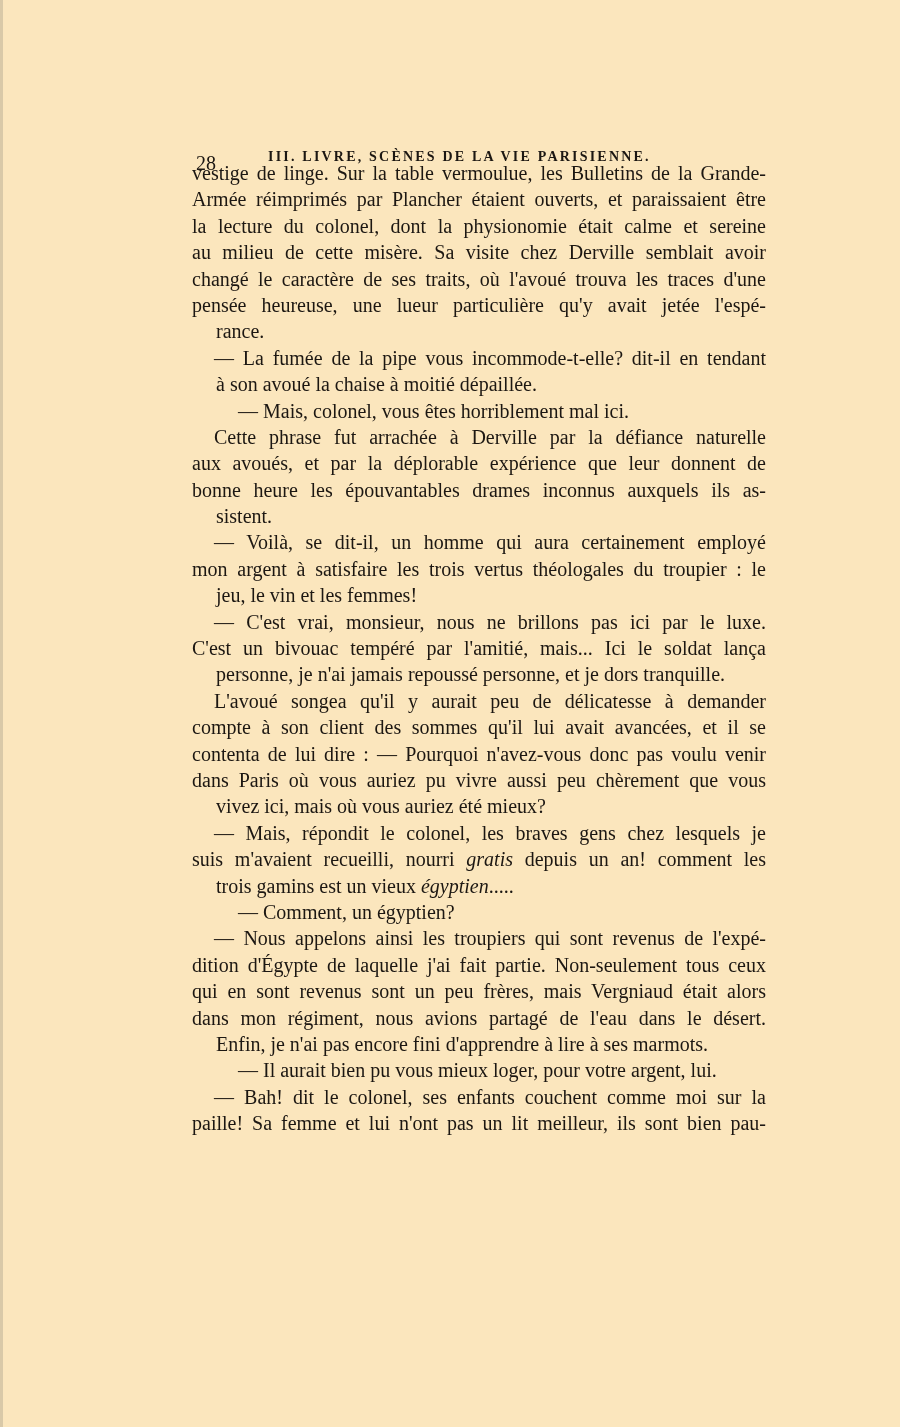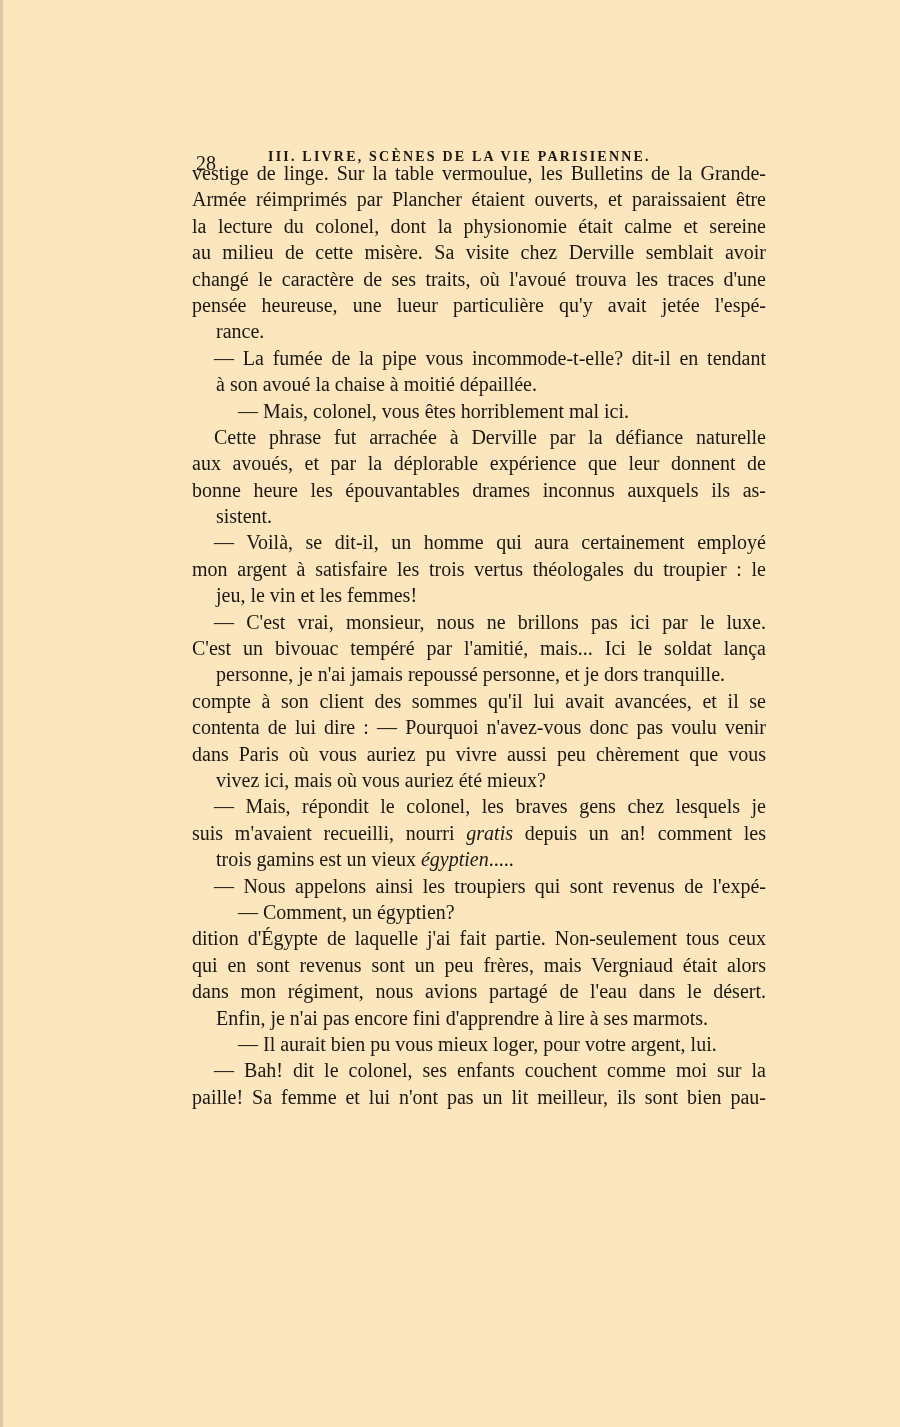--- a/index.html
+++ b/index.html
@@ -60,29 +60,30 @@
     <span class="line indent">Cette phrase fut arrachée à Derville par la défiance naturelle</span>
     <span class="line">aux avoués, et par la déplorable expérience que leur donnent de</span>
     <span class="line">bonne heure les épouvantables drames inconnus auxquels ils as-</span>
     <span class="line last">sistent.</span>
     <span class="line indent">— Voilà, se dit-il, un homme qui aura certainement employé</span>
     <span class="line">mon argent à satisfaire les trois vertus théologales du troupier : le</span>
     <span class="line last">jeu, le vin et les femmes!</span>
     <span class="line indent">— C'est vrai, monsieur, nous ne brillons pas ici par le luxe.</span>
     <span class="line">C'est un bivouac tempéré par l'amitié, mais... Ici le soldat lança</span>
     <span class="line last">personne, je n'ai jamais repoussé personne, et je dors tranquille.</span>
+    <span class="line indent">L'avoué songea qu'il y aurait peu de délicatesse à demander</span>
     <span class="line">compte à son client des sommes qu'il lui avait avancées, et il se</span>
     <span class="line">contenta de lui dire : — Pourquoi n'avez-vous donc pas voulu venir</span>
     <span class="line">dans Paris où vous auriez pu vivre aussi peu chèrement que vous</span>
     <span class="line last">vivez ici, mais où vous auriez été mieux?</span>
     <span class="line indent">— Mais, répondit le colonel, les braves gens chez lesquels je</span>
     <span class="line"><span>suis m'avaient recueilli, nourri </span><i>gratis</i><span> depuis un an! comment les</span></span>
     <span class="line last"><span>trois gamins est un vieux </span><i>égyptien</i><span>.....</span></span>
+    <span class="line indent last">— Comment, un égyptien?</span>
     <span class="line indent">— Nous appelons ainsi les troupiers qui sont revenus de l'expé-</span>
-    <span class="line indent last">— Comment, un égyptien?</span>
     <span class="line">dition d'Égypte de laquelle j'ai fait partie. Non-seulement tous ceux</span>
     <span class="line">qui en sont revenus sont un peu frères, mais Vergniaud était alors</span>
     <span class="line">dans mon régiment, nous avions partagé de l'eau dans le désert.</span>
     <span class="line last">Enfin, je n'ai pas encore fini d'apprendre à lire à ses marmots.</span>
     <span class="line indent last">— Il aurait bien pu vous mieux loger, pour votre argent, lui.</span>
     <span class="line indent">— Bah! dit le colonel, ses enfants couchent comme moi sur la</span>
     <span class="line">paille! Sa femme et lui n'ont pas un lit meilleur, ils sont bien pau-</span>
   </div>
 
 </body></html>

